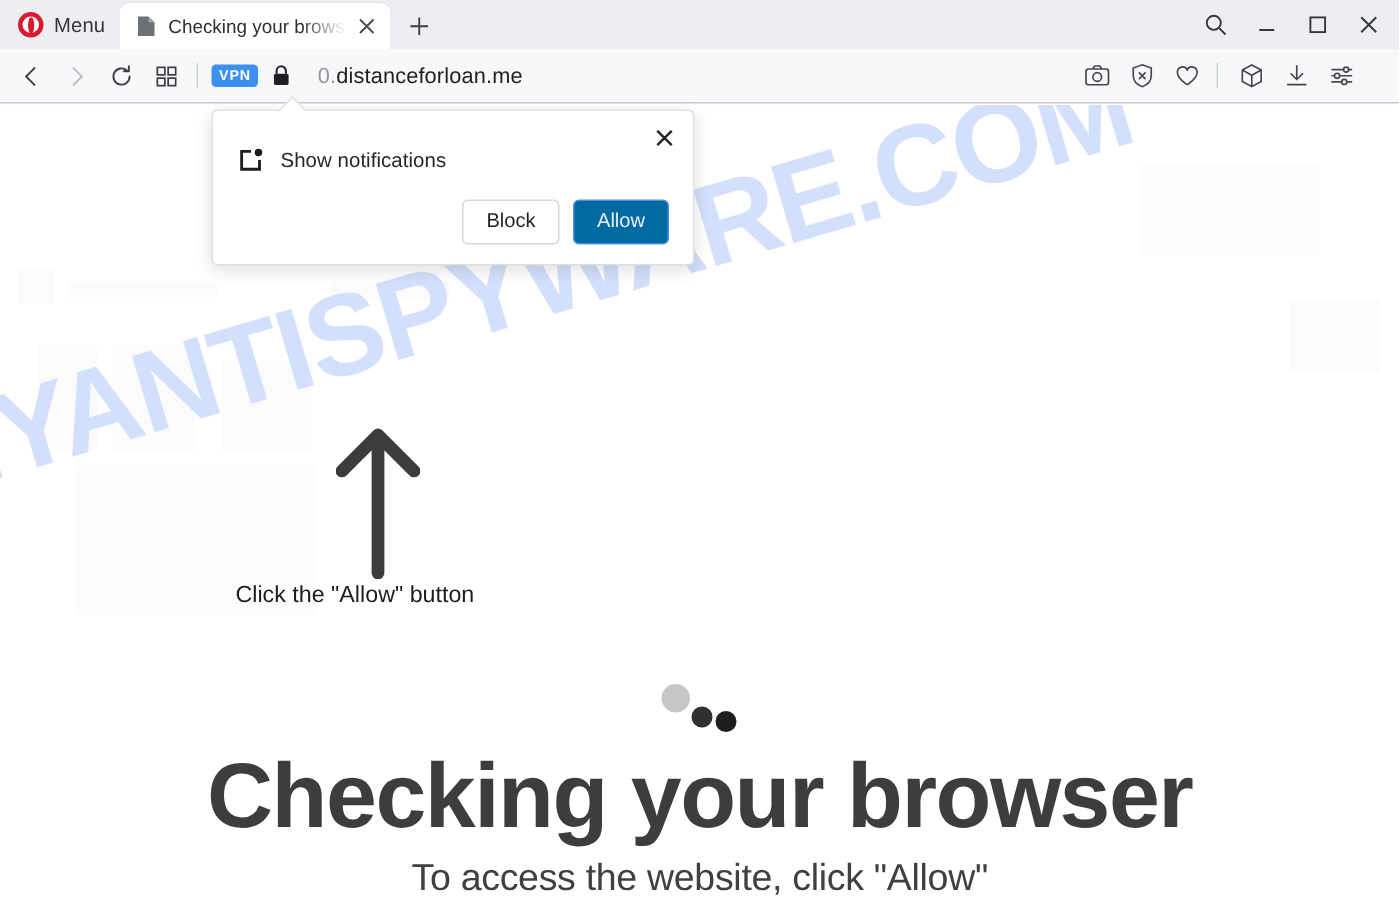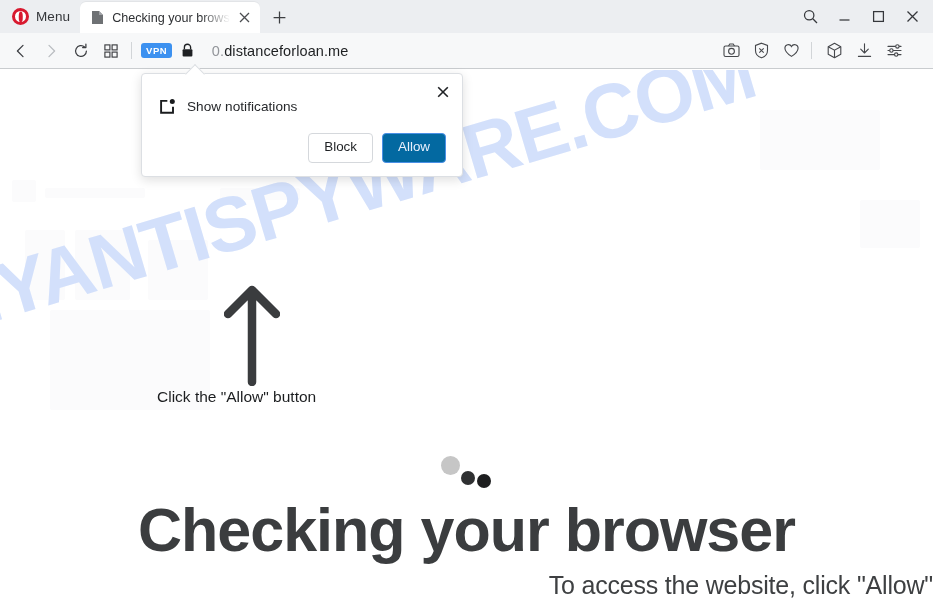--- a/index.html
+++ b/index.html
@@ -246,21 +246,21 @@
     text-align: center;
     font-size: 61px;
     font-weight: bold;
     color: #3b3d3f;
     letter-spacing: -1px;
   }
   .subline {
     position: absolute;
     left: 0; right: 0;
     top: 501px;
-    text-align: right;
+    text-align: center;
     font-size: 25px;
     color: #3e4042;
     letter-spacing: -.2px;
   }
 
   
   .perm-dialog {
     position: absolute;
     left: 141px;
     top: 73px;

